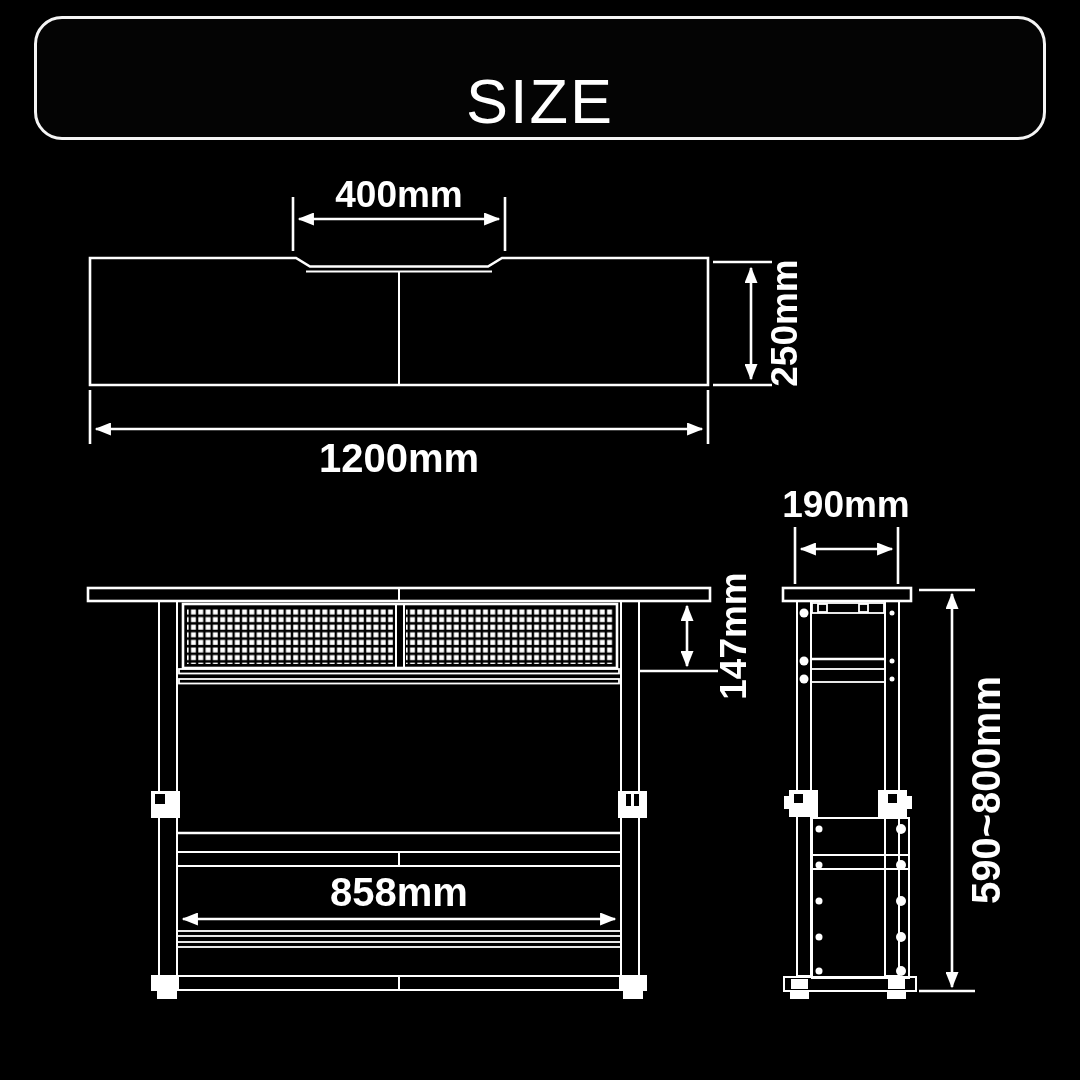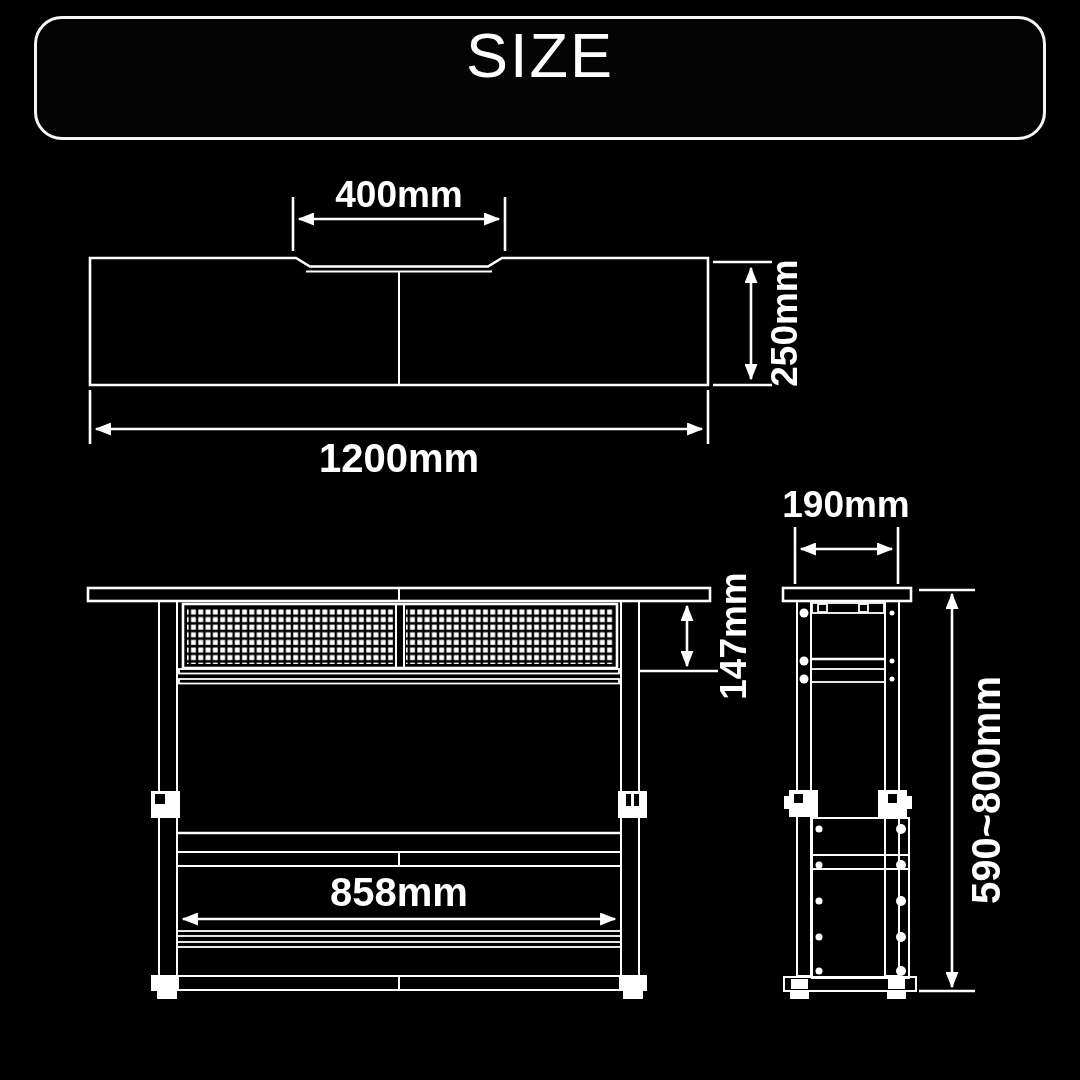--- a/index.html
+++ b/index.html
@@ -1,20 +1,20 @@
 <!DOCTYPE html>
 <html><head>
 <meta charset="utf-8">
 <style>
   html,body{margin:0;padding:0;background:#000;width:1080px;height:1080px;overflow:hidden;}
   .stage{position:relative;width:1080px;height:1080px;background:#000;font-family:"Liberation Sans",sans-serif;}
   .size-header{
     position:absolute;left:34px;top:16px;width:1006px;height:118px;
     border:3px solid #f5f5f5;border-radius:28px;background:#040404;
-    display:flex;align-items:flex-start;justify-content:center;
+    display:flex;align-items:flex-end;justify-content:center;
   }
   .size-header span{
     color:#fff;font-size:63px;font-weight:400;letter-spacing:2px;
     font-family:"Liberation Sans",sans-serif;
   }
   svg{position:absolute;left:0;top:0;}
   .s15{stroke:#fff;stroke-width:1.8;fill:none;}
   .s2{stroke:#fff;stroke-width:2;fill:none;}
   .s25{stroke:#fff;stroke-width:2.6;fill:none;}
   .fillw{fill:#fff;stroke:none;}

